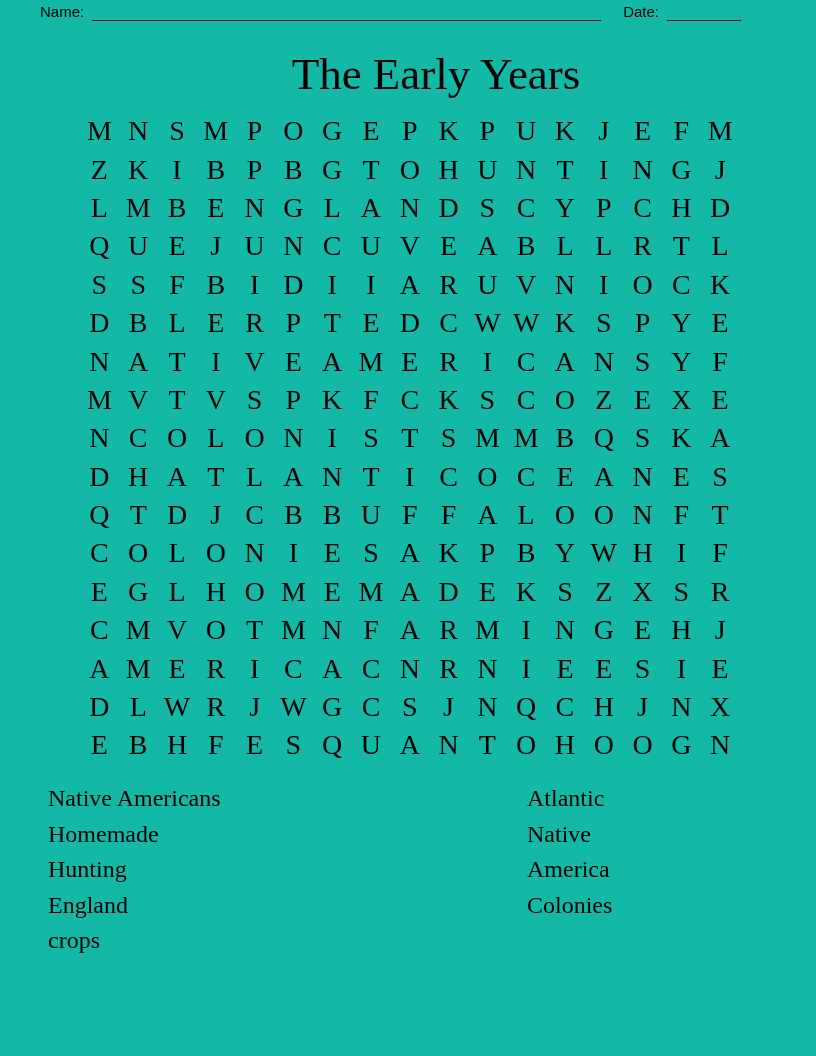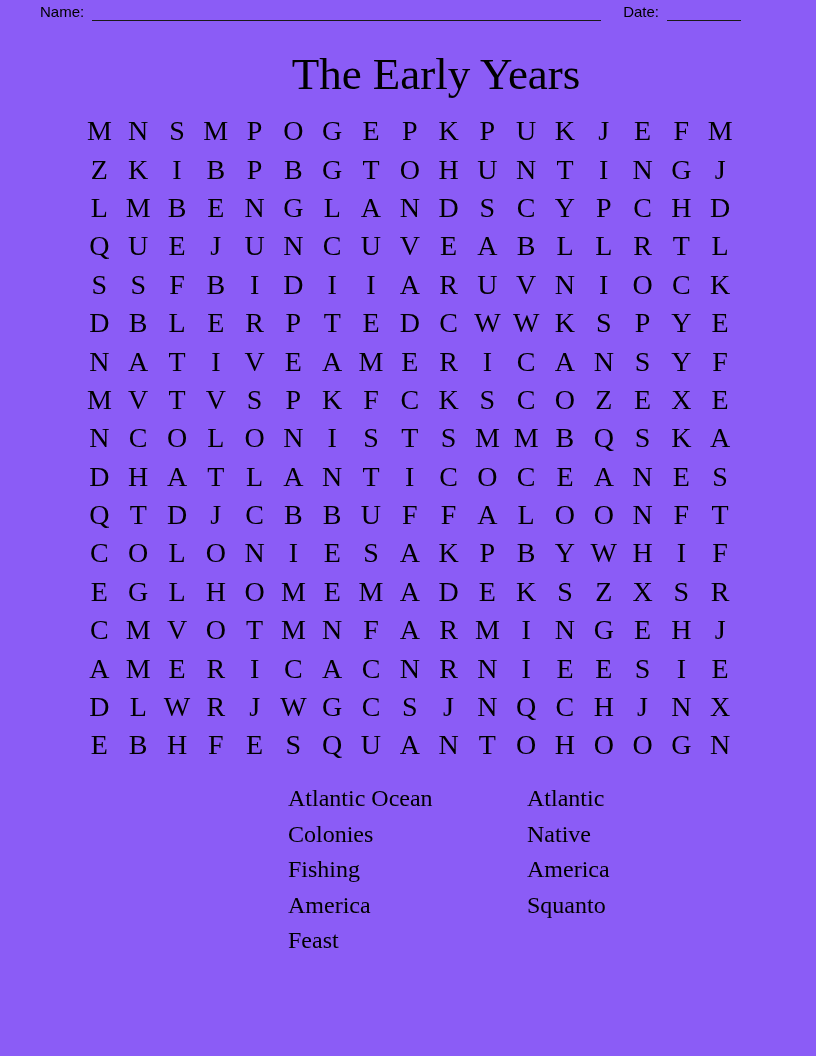--- a/index.html
+++ b/index.html
@@ -4,21 +4,21 @@
 <style>
   html, body {
     margin: 0;
     padding: 0;
     background: #ffffff;
   }
   .page {
     position: relative;
     width: 816px;
     height: 1056px;
-    background: #8b5cf6;
+    background: #14b8a6;
     color: #000000;
     overflow: hidden;
   }
   
   .header-row {
     position: absolute;
     top: 2px;
     left: 40px;
     right: 75px;
     display: flex;
@@ -397,28 +397,28 @@
       <div class="grid-cell">T</div>
       <div class="grid-cell">O</div>
       <div class="grid-cell">H</div>
       <div class="grid-cell">O</div>
       <div class="grid-cell">O</div>
       <div class="grid-cell">G</div>
       <div class="grid-cell">N</div>
     </div>
 
   <div class="word-list">
-    <div class="word-col word-col-2">
-        <div class="word">Atlantic Ocean</div>
-        <div class="word">Colonies</div>
-        <div class="word">Fishing</div>
-        <div class="word">America</div>
-        <div class="word">Feast</div>
+    <div class="word-col word-col-1">
+        <div class="word">Native Americans</div>
+        <div class="word">Homemade</div>
+        <div class="word">Hunting</div>
+        <div class="word">England</div>
+        <div class="word">crops</div>
       </div>
     <div class="word-col word-col-3">
         <div class="word">Atlantic</div>
         <div class="word">Native</div>
         <div class="word">America</div>
-        <div class="word">Squanto</div>
+        <div class="word">Colonies</div>
       </div>
   </div>
 
 </div>
 
 </body></html>

